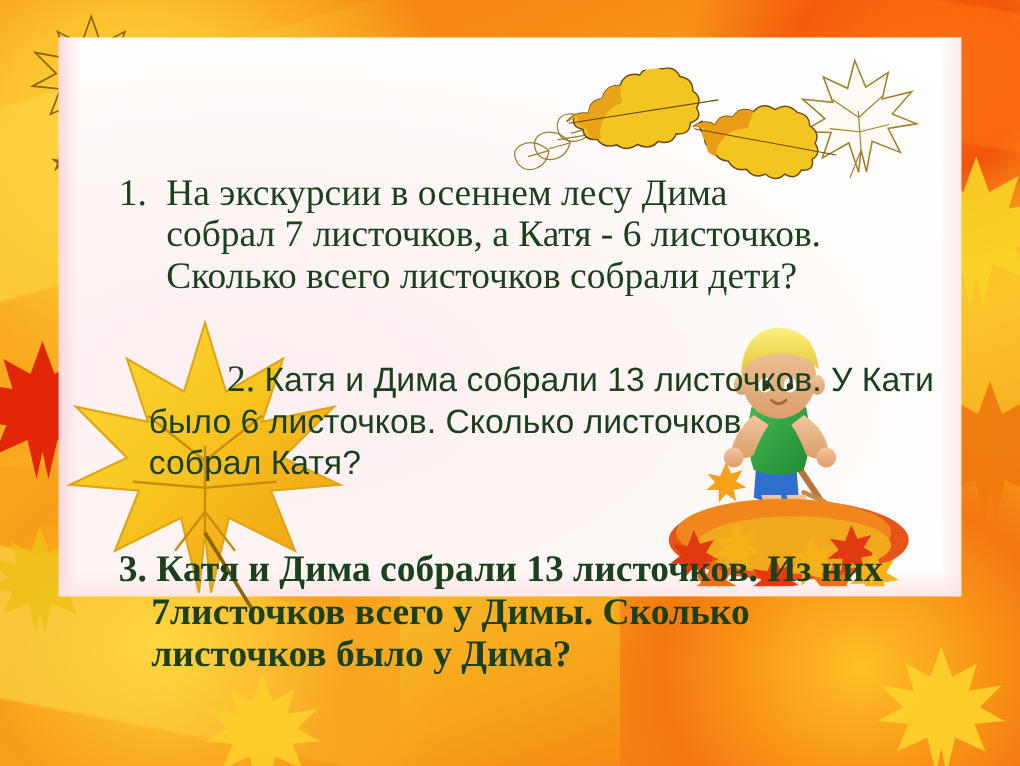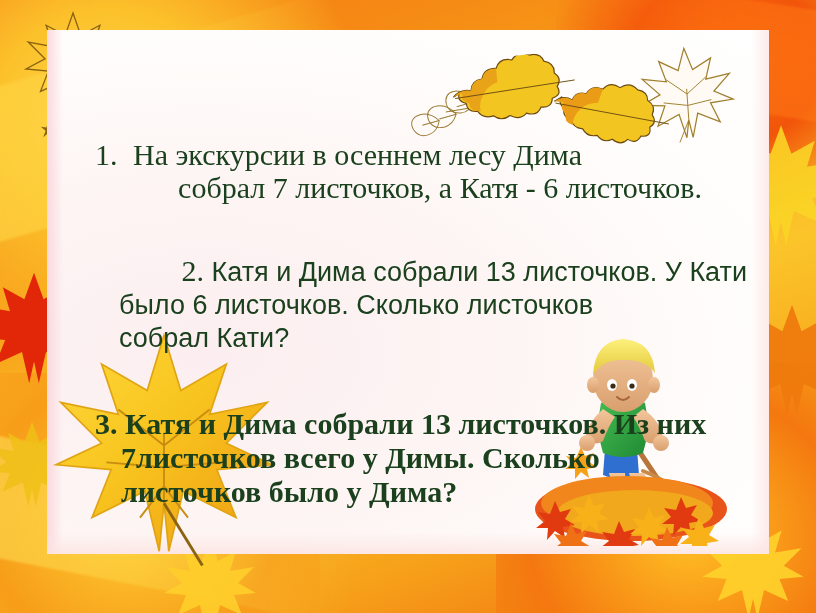--- a/index.html
+++ b/index.html
@@ -84,21 +84,21 @@
     pointer-events: none;
   }
   .leafsil svg { display: block; }
 
   
   .panel {
     position: absolute;
     left: 47px;
     top: 30px;
     width: 722px;
-    height: 524px;
+    height: 447px;
     background:
       radial-gradient(ellipse at 22% 62%, #fceef0 0%, #fdf5f4 38%, #fffdfb 68%, #ffffff 100%);
     box-shadow: 0 0 0 0 rgba(0,0,0,0);
   }
   .panel-edge-l {
     position: absolute;
     left: 0; top: 0; bottom: 0; width: 16px;
     background: linear-gradient(90deg, rgba(250,215,220,.95), rgba(255,250,248,0));
   }
   .panel-edge-r {
@@ -157,21 +157,21 @@
   .q1 {
     font-family: "Liberation Serif", serif;
     font-size: 30px;
     line-height: 33px;
     padding-left: 38px;
     text-indent: -38px;
     margin-bottom: 4px;
   }
   .q1 .num { display: inline-block; width: 38px; text-indent: 0; }
   .q1 .l1 { display: block; }
-  .q1 .l2, .q1 .l3 { display: block; text-indent: 0; padding-left: 0; text-align: center; }
+  .q1 .l2, .q1 .l3 { display: block; text-indent: 0; padding-left: 0; }
 
   .q2 {
     font-family: "Liberation Sans", sans-serif;
     font-size: 27px;
     line-height: 33px;
     padding-left: 24px;
     margin-top: 50px;
   }
   .q2 .ln { display: block; }
   .q2 .ln.first { text-indent: -24px; text-align: right; }
@@ -284,26 +284,27 @@
         <path fill="#ea9c16" d="M6 52 q10 -12 24 -8 q2 -14 17 -13 q4 -15 21 -12 l-2 20 q-16 4 -22 15 q-8 13 -5 24 q-14 -1 -13 -13 q-12 -5 -7 -15 Z"></path>
         <path fill="none" stroke="#6b4a12" stroke-width="1.2" d="M8 54 L170 44"></path>
       </svg>
     </div>
 
     <div class="content">
 
       <p class="qitem q1">
         <span class="num">1.</span><span class="l1" style="display:inline">На экскурсии в осеннем лесу Дима</span>
         <span class="l2">собрал 7 листочков, а Катя - 6 листочков.</span>
+        <span class="l3">Сколько всего листочков собрали дети?</span>
       </p>
 
       <p class="qitem q2">
         <span class="ln first"><span class="serif">2.</span> <span>Катя и Дима собрали 13 листочков. У Кати</span></span>
         <span class="ln">было 6 листочков. Сколько листочков</span>
-        <span class="ln">собрал Кати?</span>
+        <span class="ln">собрал Катя?</span>
       </p>
 
       <p class="qitem q3">
         <span class="ln first"><span>3.</span> <span>Катя и Дима собрали 13 листочков. Из них</span></span>
         <span class="ln">7листочков всего у Димы. Сколько</span>
         <span class="ln">листочков было у Дима?</span>
       </p>
     </div>
 
     <div class="deco maple-big">

